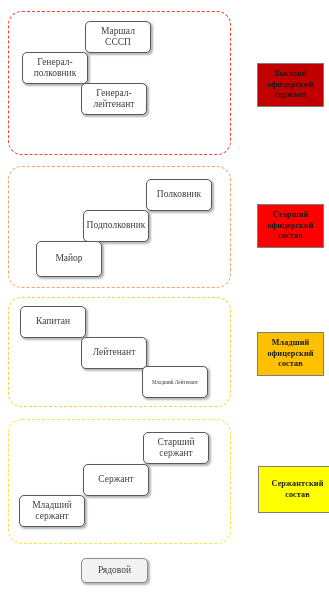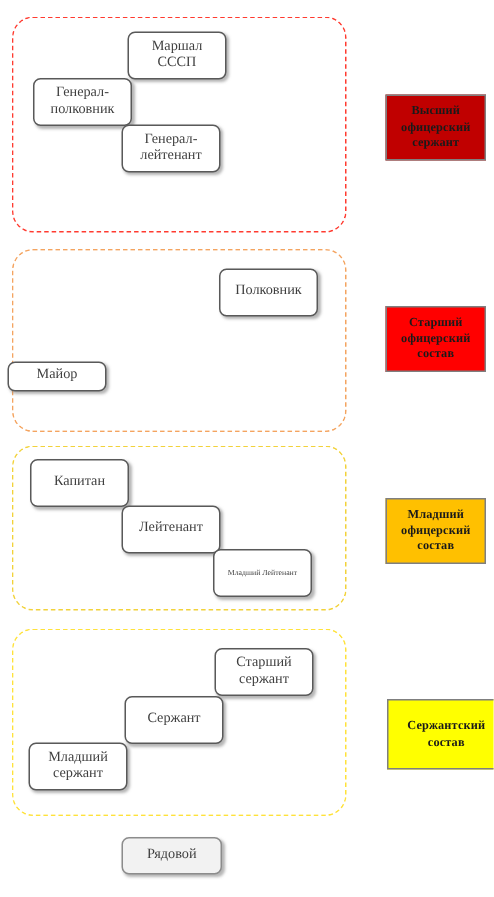--- a/index.html
+++ b/index.html
@@ -93,22 +93,23 @@
 
 
   <div class="legend-plate" style="left:257px; top:63px; width:67px; height:44px; background:#C00000; color:#1a1a1a;">Высший
 офицерский
 сержант</div>
 
   <div class="group-frame" style="left:8px; top:166px; width:223px; height:122px; border-color:#F4A460;"></div>
 
   <div class="rank-box" style="left:146px; top:179px; width:66px; height:32px;">Полковник</div>
 
+  <div class="rank-box" style="left:83px; top:210px; width:66px; height:32px;">Подполковник</div>
 
-  <div class="rank-box" style="left:5px; top:241px; width:66px; height:20px;">Майор</div>
+  <div class="rank-box" style="left:36px; top:241px; width:66px; height:36px;">Майор</div>
 
   <div class="legend-plate" style="left:257px; top:204px; width:67px; height:44px; background:#FF0000; color:#1a1a1a;">Старший
 офицерский
 состав</div>
 
   <div class="group-frame" style="left:8px; top:297px; width:223px; height:110px; border-color:#F2D23A;"></div>
 
   <div class="rank-box" style="left:20px; top:306px; width:66px; height:32px;text-align:right;">Капитан</div>
 
   <div class="rank-box" style="left:81px; top:337px; width:66px; height:32px;">Лейтенант</div>

